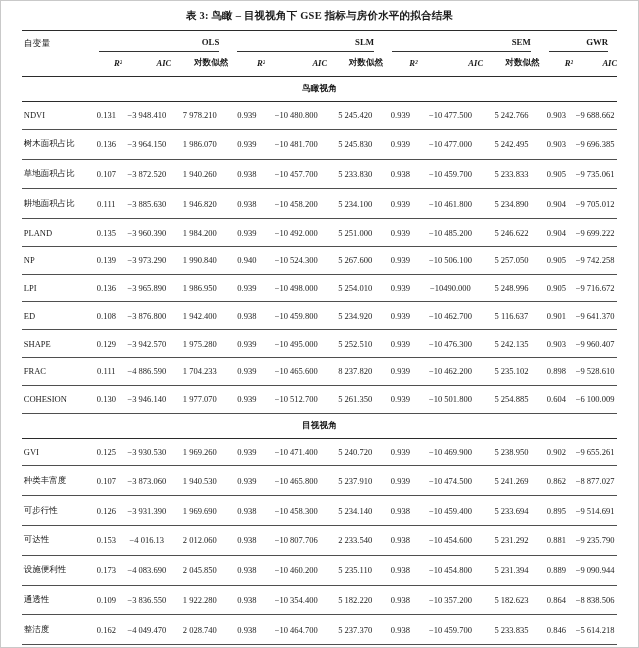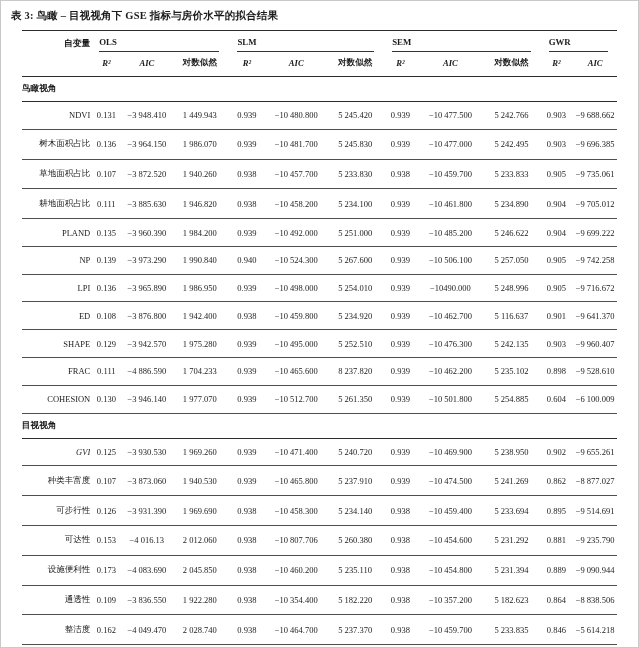--- a/index.html
+++ b/index.html
@@ -7,66 +7,67 @@
     box-sizing:border-box;
     width:639px; height:648px;
     border:1px solid #c9c9c9;
     background:#fff;
     padding:5px 10px 4px;
     font-family:"Liberation Serif","DejaVu Serif",serif;
     color:#1b1b1b;
     overflow:hidden;
   }
   .title {
+    text-align:center;
     font-weight:bold;
     font-size:10.5px;
     padding:3px 0 7px;
     letter-spacing:0.2px;
   }
   table.results {
     width:96.5%;
     margin:0 auto;
     border-collapse:collapse;
     table-layout:fixed;
     font-size:8.5px;
     border-top:1.5px solid #2b2b2b;
   }
   th, td { white-space:nowrap; overflow:hidden; }
   th.label-hdr {
-    text-align:right; vertical-align:top;
-    font-weight:bold; font-size:8.8px;
+    text-align:left; vertical-align:top;
+    font-weight:normal; font-size:8.8px;
     padding:7px 0 0 2px;
   }
   th.group { padding:5px 0 0; font-weight:bold; font-size:8.8px; vertical-align:top; }
   th.group .spanner {
     border-bottom:0.9px solid #333;
     padding:1px 0 4px;
     margin:0 9px;
-    text-align:left;
+    text-align:right;
   }
   tr.subhead th {
     font-weight:bold; font-size:8.6px;
-    text-align:center;
+    text-align:right;
     padding:5px 0 7px;
     border-bottom:1.5px solid #2b2b2b;
   }
   tr.subhead th.ital { font-style:italic; }
   tr.section-row td {
-    text-align:left; font-weight:bold; font-size:8.7px;
+    text-align:center; font-weight:bold; font-size:8.7px;
     padding:6px 0;
     border-top:1.2px solid #2b2b2b;
     border-bottom:1.2px solid #2b2b2b;
   }
   tbody td {
     text-align:center;
     padding:8.4px 0;
     border-bottom:0.8px solid #4f4f4f;
   }
-  tbody td.label { text-align:right; padding-left:2px; }
-  tbody td.label.italic { font-style:italic; }
+  tbody td.label { text-align:left; padding-left:2px; }
+  tbody td.label.italic { }
   tbody tr.data-row:last-child td { border-bottom:1.5px solid #2b2b2b; }
 </style>
 </head>
 <body>
 
 <div class="page">
 
   <div class="title">表 3: 鸟瞰 – 目视视角下 GSE 指标与房价水平的拟合结果</div>
 
   <table class="results">
@@ -115,21 +116,21 @@
       </tr>
     </thead>
     <tbody id="tbody">
         <tr class="section-row">
           <td colspan="12">鸟瞰视角</td>
         </tr>
         <tr class="data-row">
           <td class="label">NDVI</td>
           <td>0.131</td>
           <td>−3 948.410</td>
-          <td>1 449.943</td>
+          <td>7 978.210</td>
           <td>0.939</td>
           <td>−10 480.800</td>
           <td>5 245.420</td>
           <td>0.939</td>
           <td>−10 477.500</td>
           <td>5 242.766</td>
           <td>0.903</td>
           <td>−9 688.662</td>
         </tr>
         <tr class="data-row">
@@ -317,21 +318,21 @@
           <td>0.895</td>
           <td>−9 514.691</td>
         </tr>
         <tr class="data-row">
           <td class="label">可达性</td>
           <td>0.153</td>
           <td>−4 016.13</td>
           <td>2 012.060</td>
           <td>0.938</td>
           <td>−10 807.706</td>
-          <td>5 260.380</td>
+          <td>2 233.540</td>
           <td>0.938</td>
           <td>−10 454.600</td>
           <td>5 231.292</td>
           <td>0.881</td>
           <td>−9 235.790</td>
         </tr>
         <tr class="data-row">
           <td class="label">设施便利性</td>
           <td>0.173</td>
           <td>−4 083.690</td>

